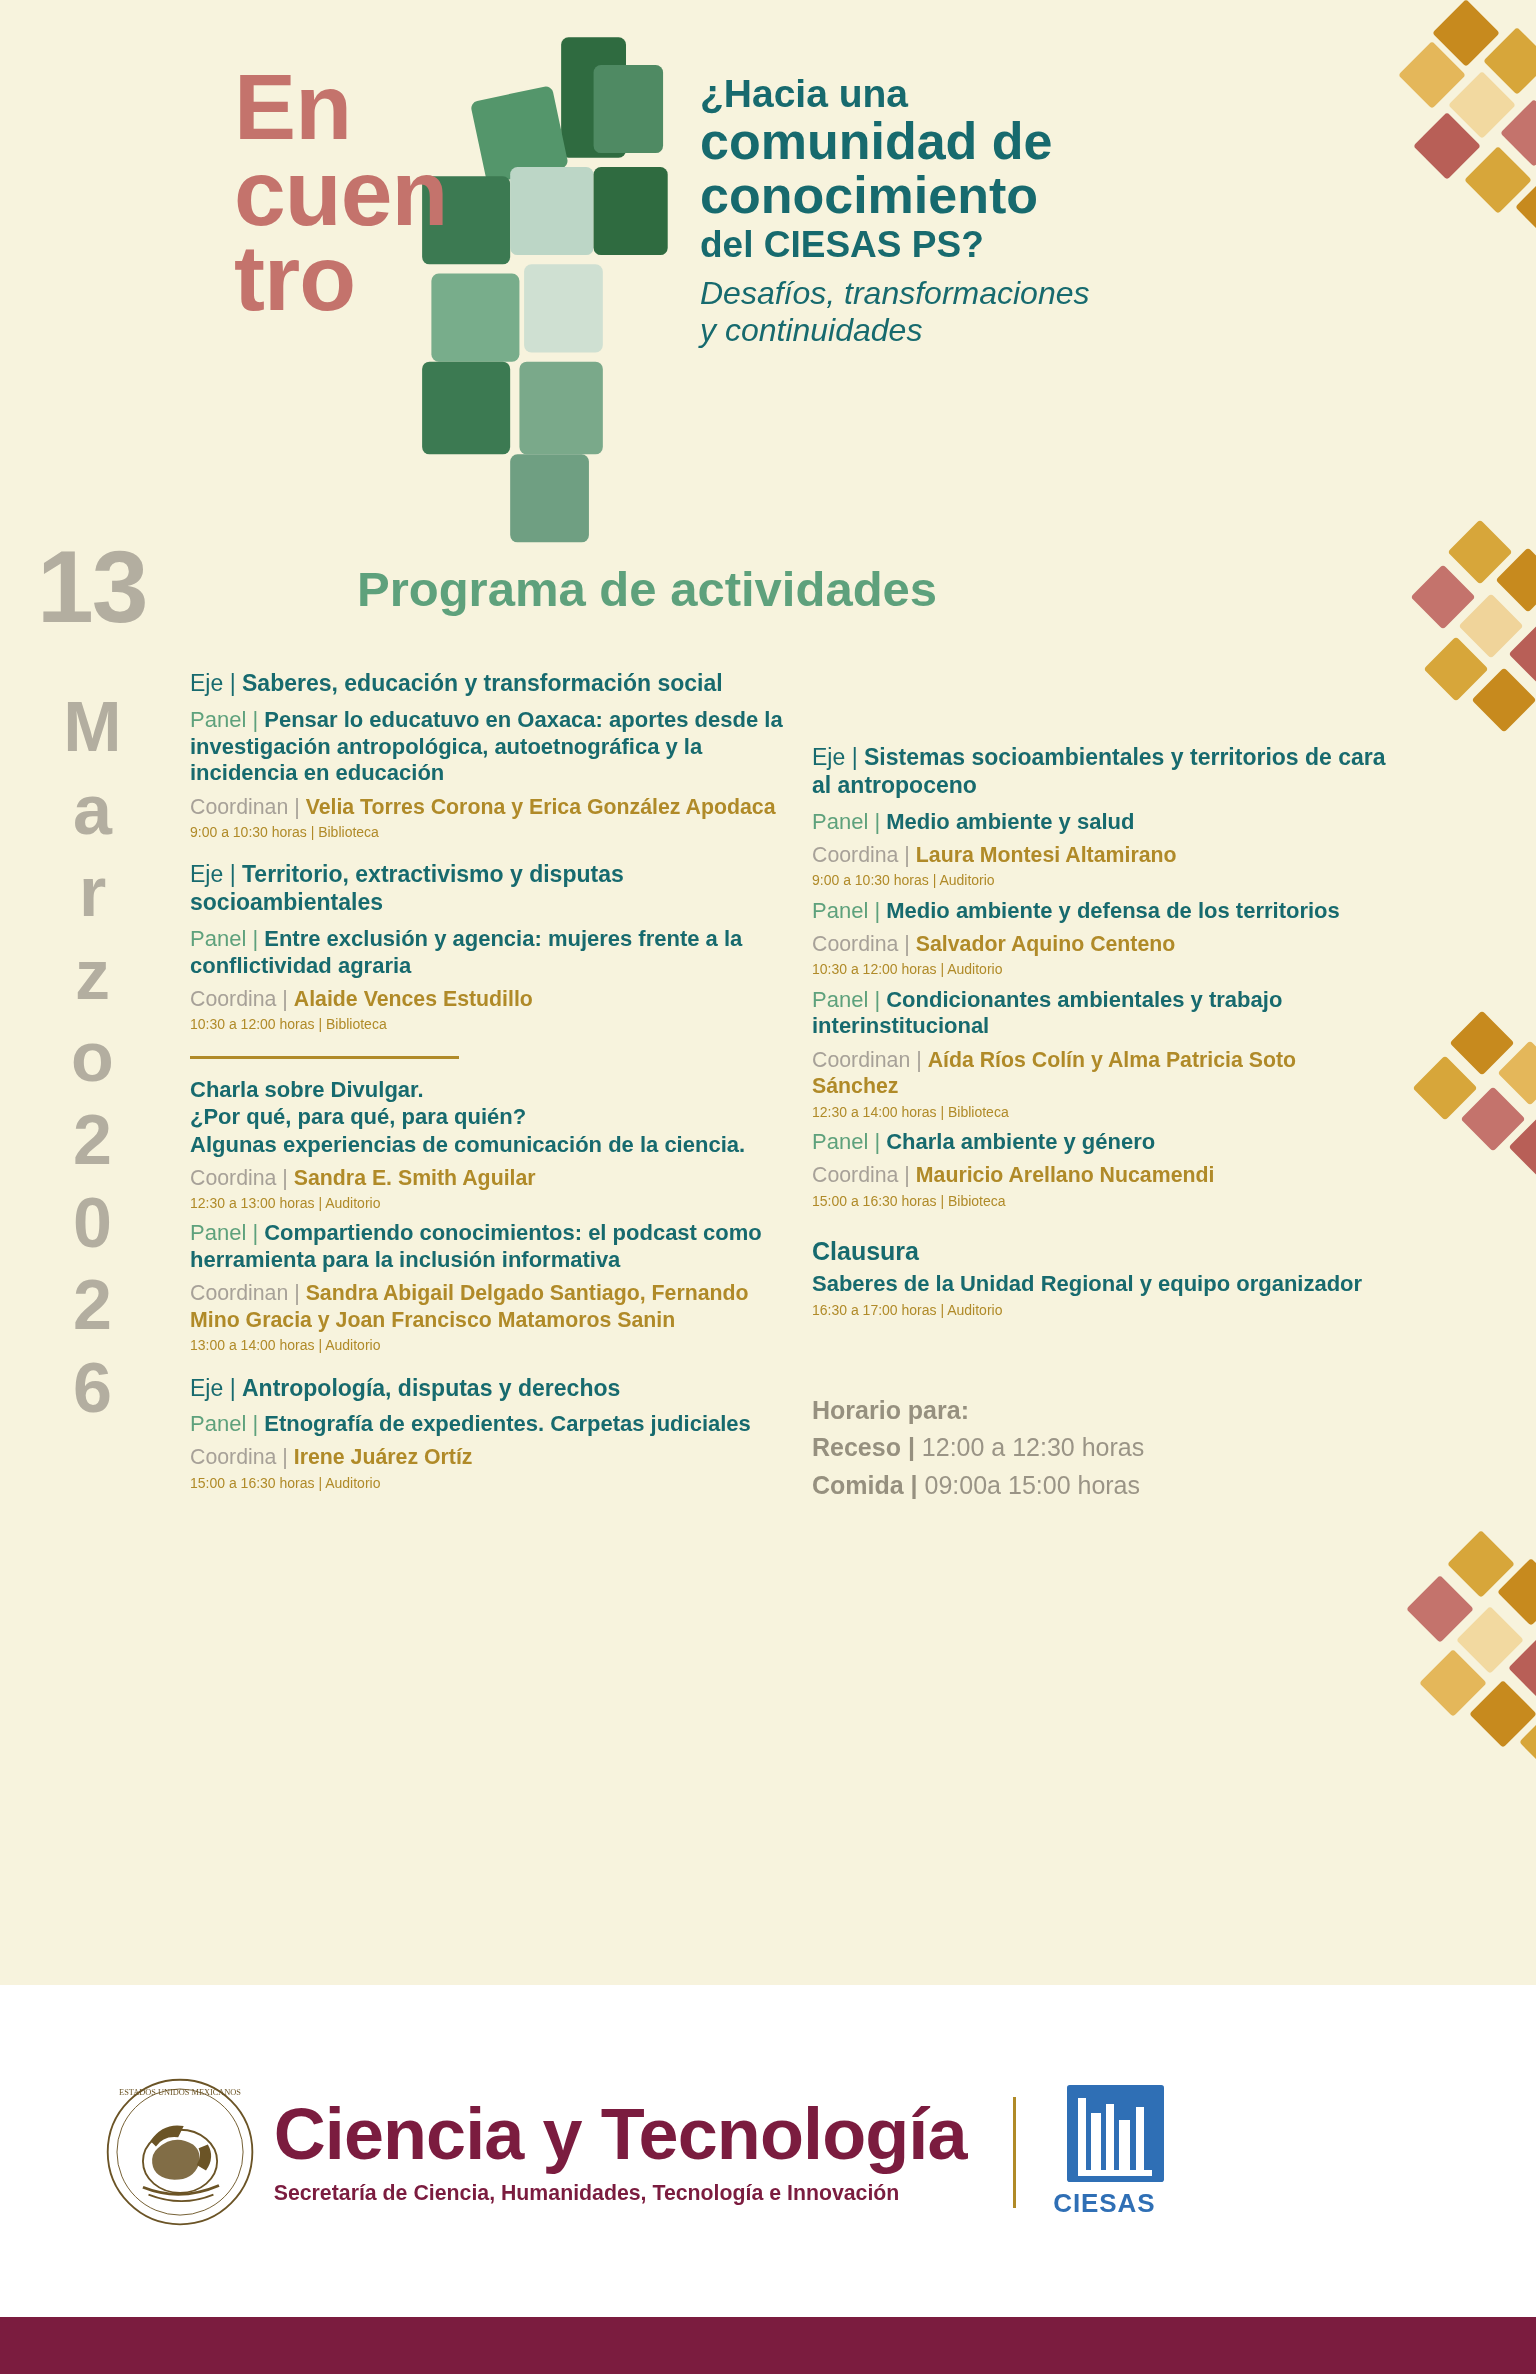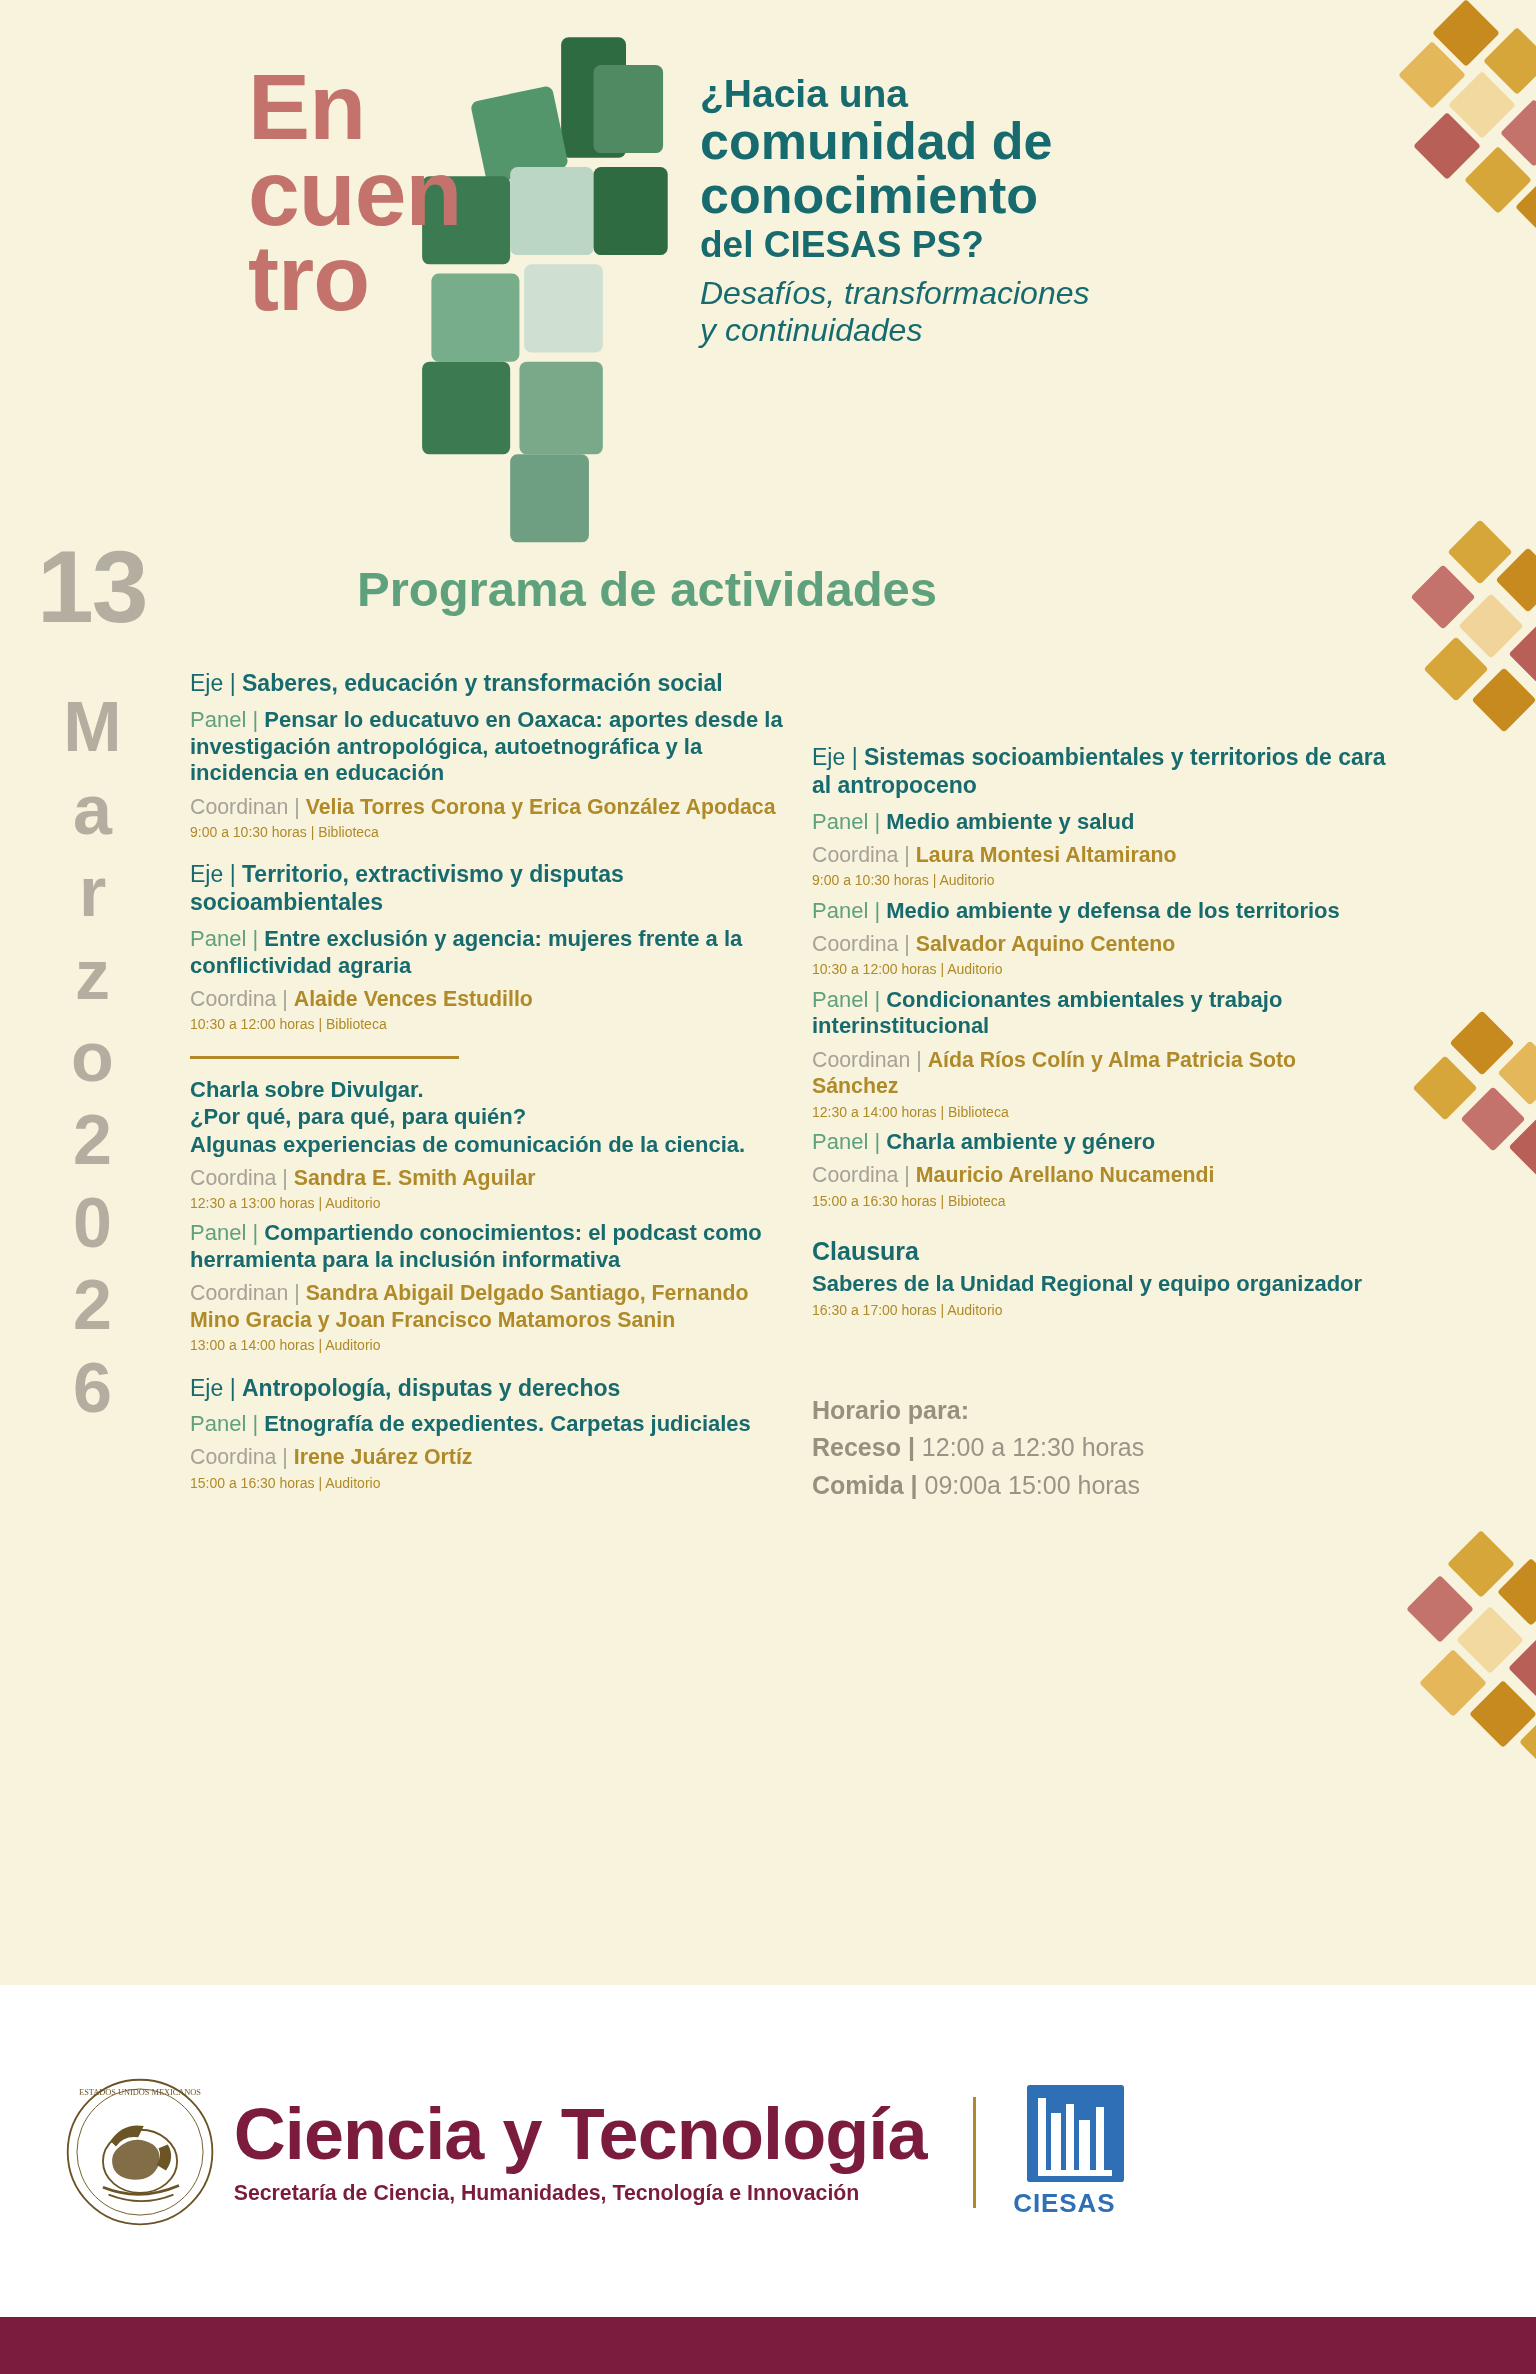--- a/index.html
+++ b/index.html
@@ -19,21 +19,21 @@
     display: block;
     border-radius: 3.7px;
     transform: rotate(45deg);
   }
 
   
   .header { position: relative; height: 575px; }
 
   .encuentro {
     position: absolute;
-    left: 248px;
+    left: 234px;
     top: 65px;
     color: #c4736c;
     font-weight: bold;
     font-size: 93px;
     line-height: 0.92;
     letter-spacing: -0.9px;
     z-index: 5;
   }
 
   .logo-shape {
@@ -207,21 +207,21 @@
     bottom: 0;
     width: 1536px;
     height: 390px;
     background: #ffffff;
   }
   .footer-inner {
     position: absolute;
     left: 0; top: 0; width: 100%; height: 334px;
     display: flex;
     align-items: center;
-    padding-left: 64px;
+    padding-left: 104px;
   }
   .eagle {
     width: 153px; height: 153px;
     position: relative;
     flex: 0 0 auto;
   }
   .cyt { margin-left: 16.7px; }
   .cyt-title {
     color: #7b1c3f;
     font-size: 72px;

